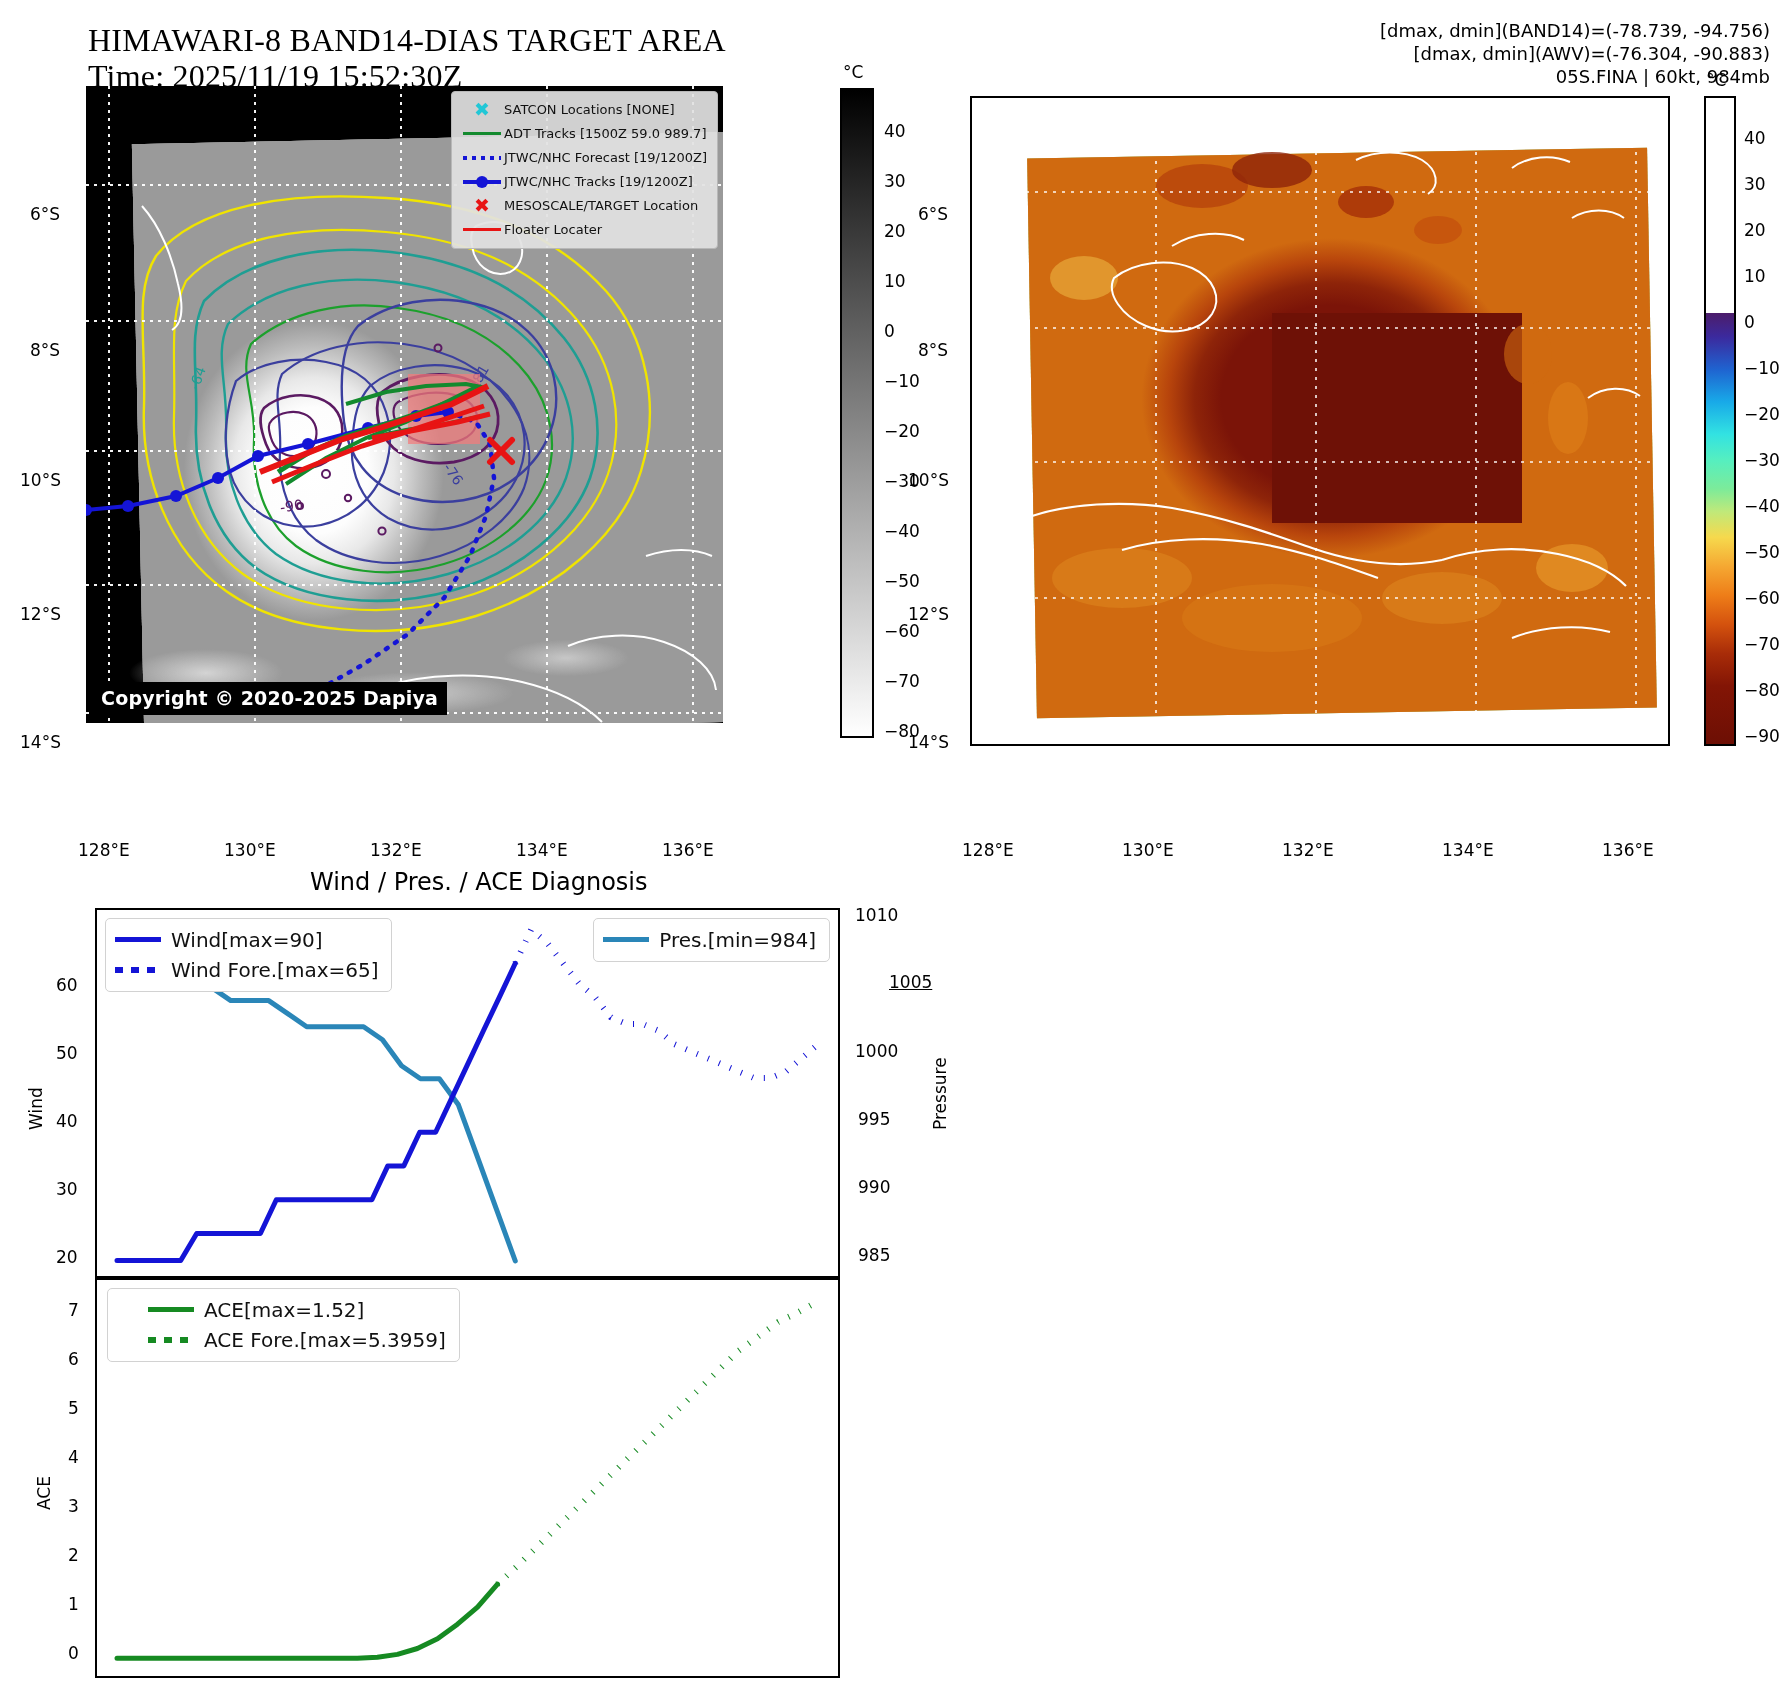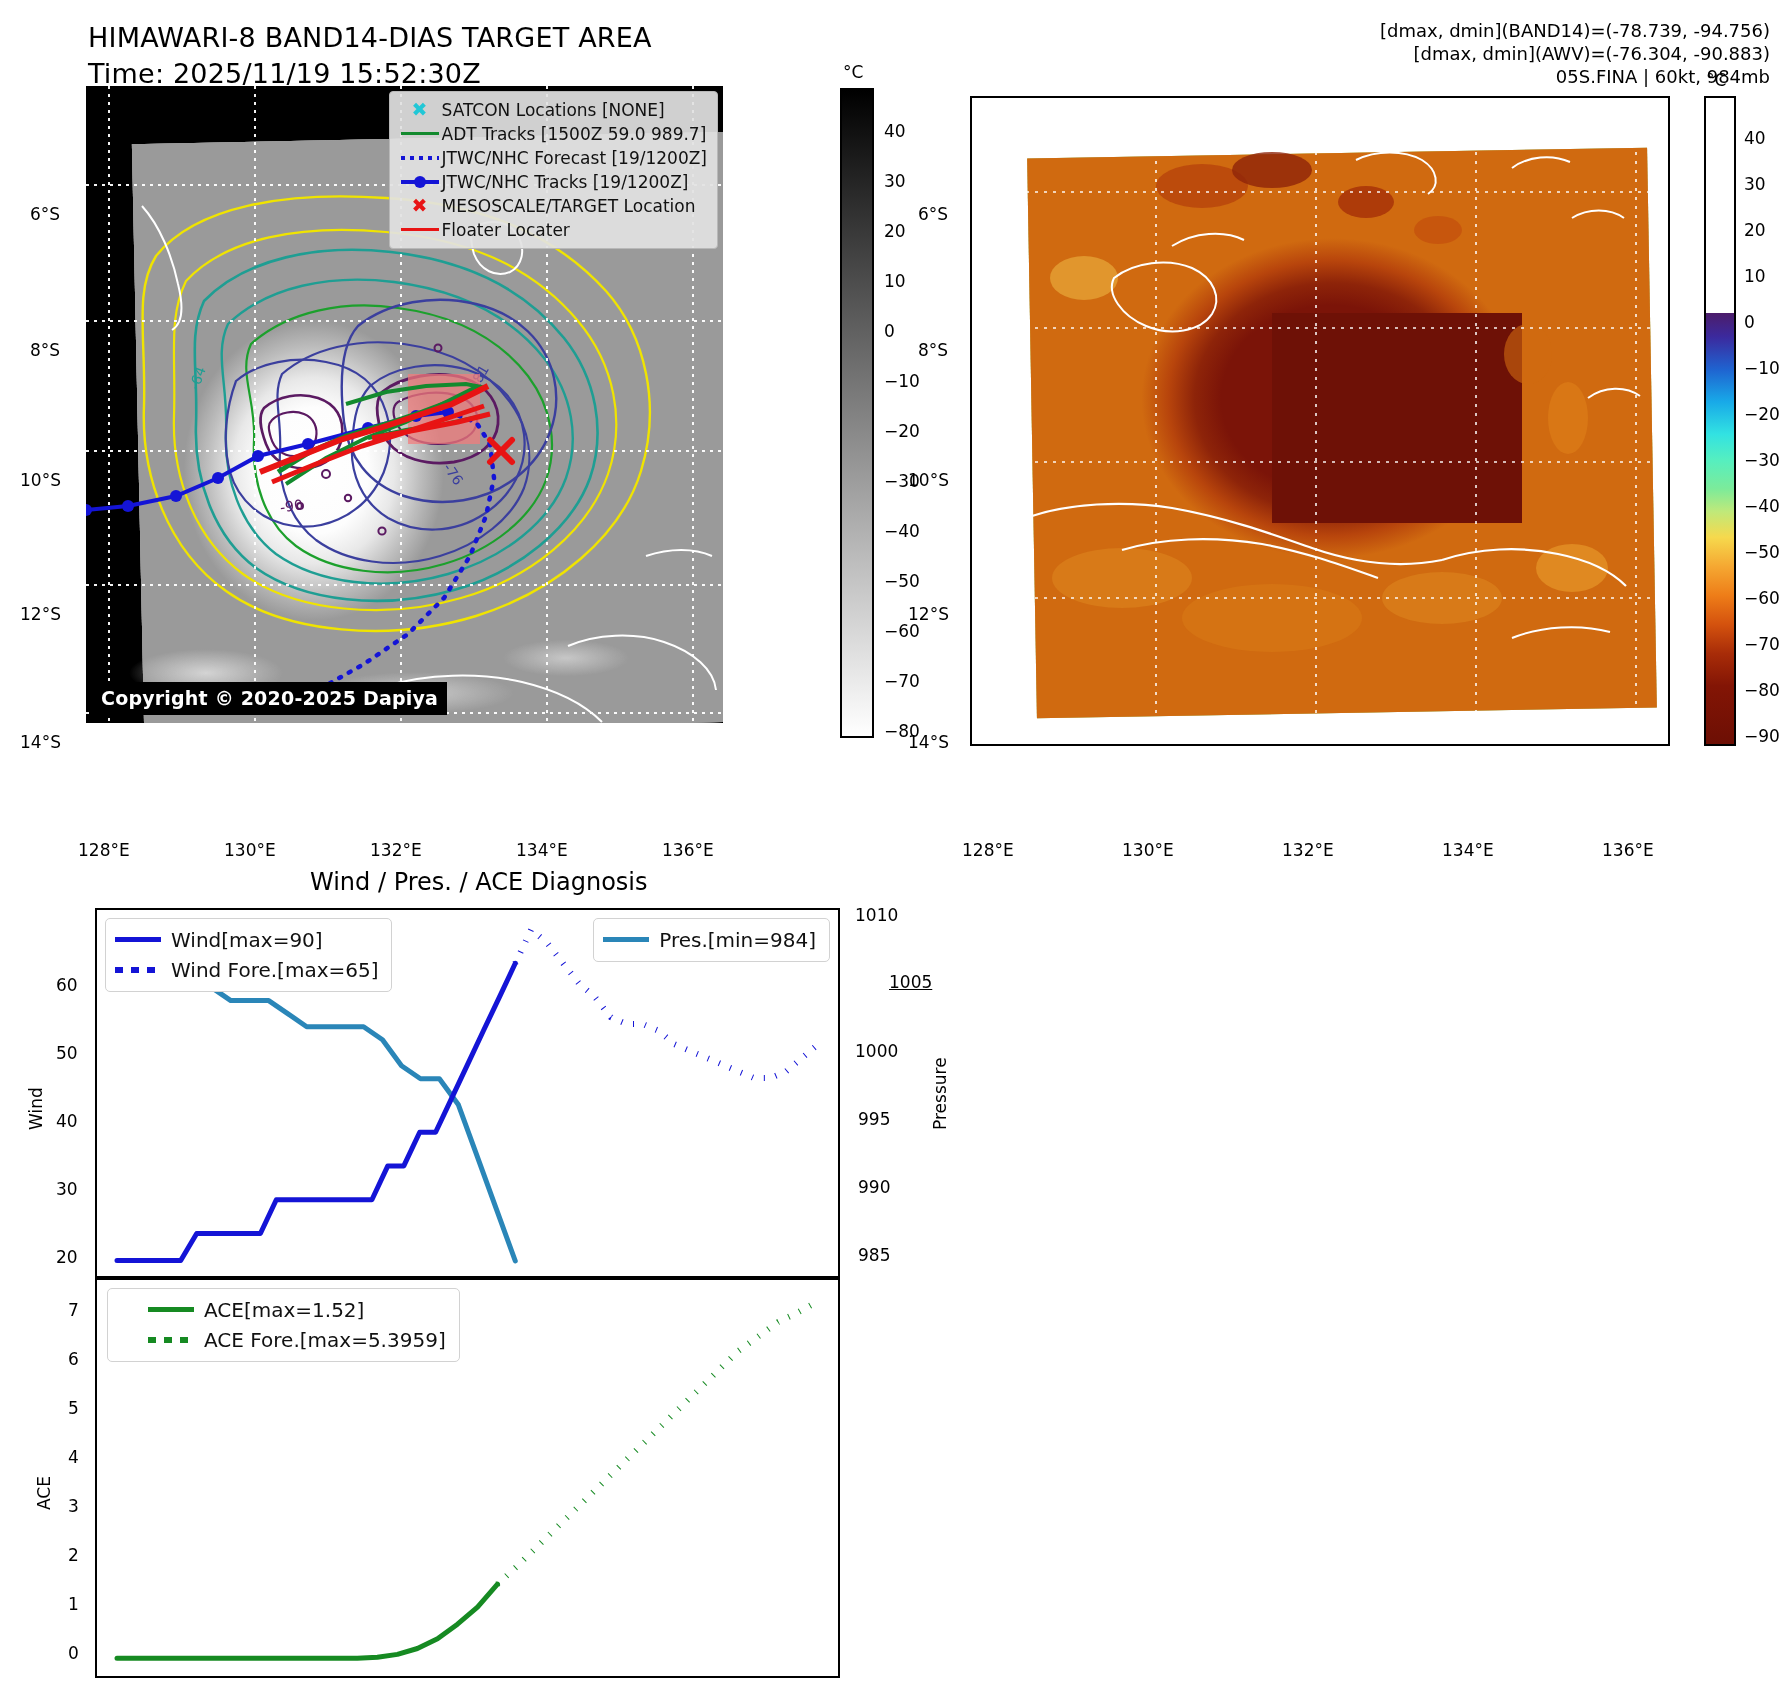--- a/index.html
+++ b/index.html
@@ -10,21 +10,21 @@
   }
   #root {
     position: relative;
     width: 1788px; height: 1690px;
     background: #ffffff;
     overflow: hidden;
   }
 
   
   .t { position: absolute; white-space: pre; color: #000; }
-  .title-main { font-size: 27px; letter-spacing: .2px; }
+  .title-main { font-size: 32px; letter-spacing: .2px; font-family: Liberation Serif, serif; }
   .hdr-right { font-size: 18px; text-align: right; }
   .tick { font-size: 17px; color: #000; }
   .cbar-unit { font-size: 17px; }
 
   
   #map-left {
     position: absolute; left: 86px; top: 86px;
     width: 637px; height: 637px;
     background: #000;
     overflow: hidden;
@@ -67,21 +67,21 @@
   
   #map-legend {
     position: absolute; right: 5px; top: 5px;
     background: rgba(226,226,226,.92);
     border: 1px solid #b8b8b8; border-radius: 4px;
     padding: 6px 10px 7px 8px;
     display: flex; flex-direction: column; gap: 1px;
   }
   .leg-row { display: flex; align-items: center; height: 23px; }
   .leg-key { width: 44px; display: flex; align-items: center; justify-content: center; }
-  .leg-txt { font-size: 17px; color: #111; white-space: pre; }
+  .leg-txt { font-size: 13px; color: #111; white-space: pre; }
   .k-line { width: 38px; height: 3.4px; }
   .k-dot { width: 38px; height: 4px;
     background-image: repeating-linear-gradient(to right, #1414d6 0 4px, transparent 4px 9px); }
   .k-mark { font-size: 19px; font-weight: bold; line-height: 1; }
   .k-trk { position: relative; width: 38px; height: 4px; background: #1414d6; }
   .k-trk::after { content: ""; position: absolute; left: 13px; top: -4px;
     width: 12px; height: 12px; border-radius: 50%; background: #1414d6; }
 
   
   #map-right {

